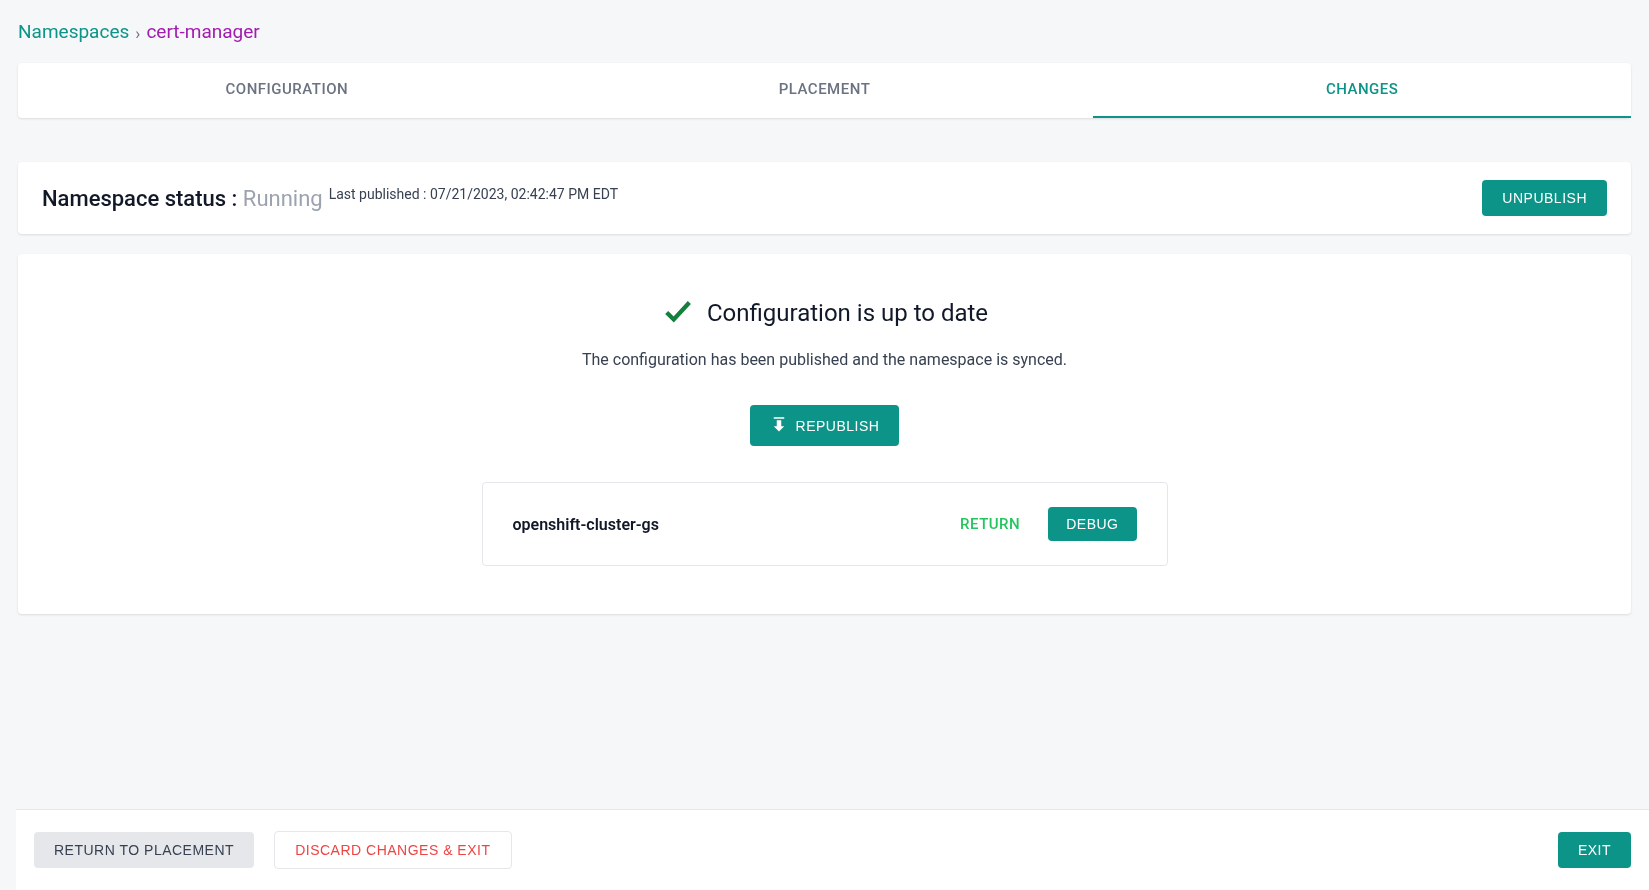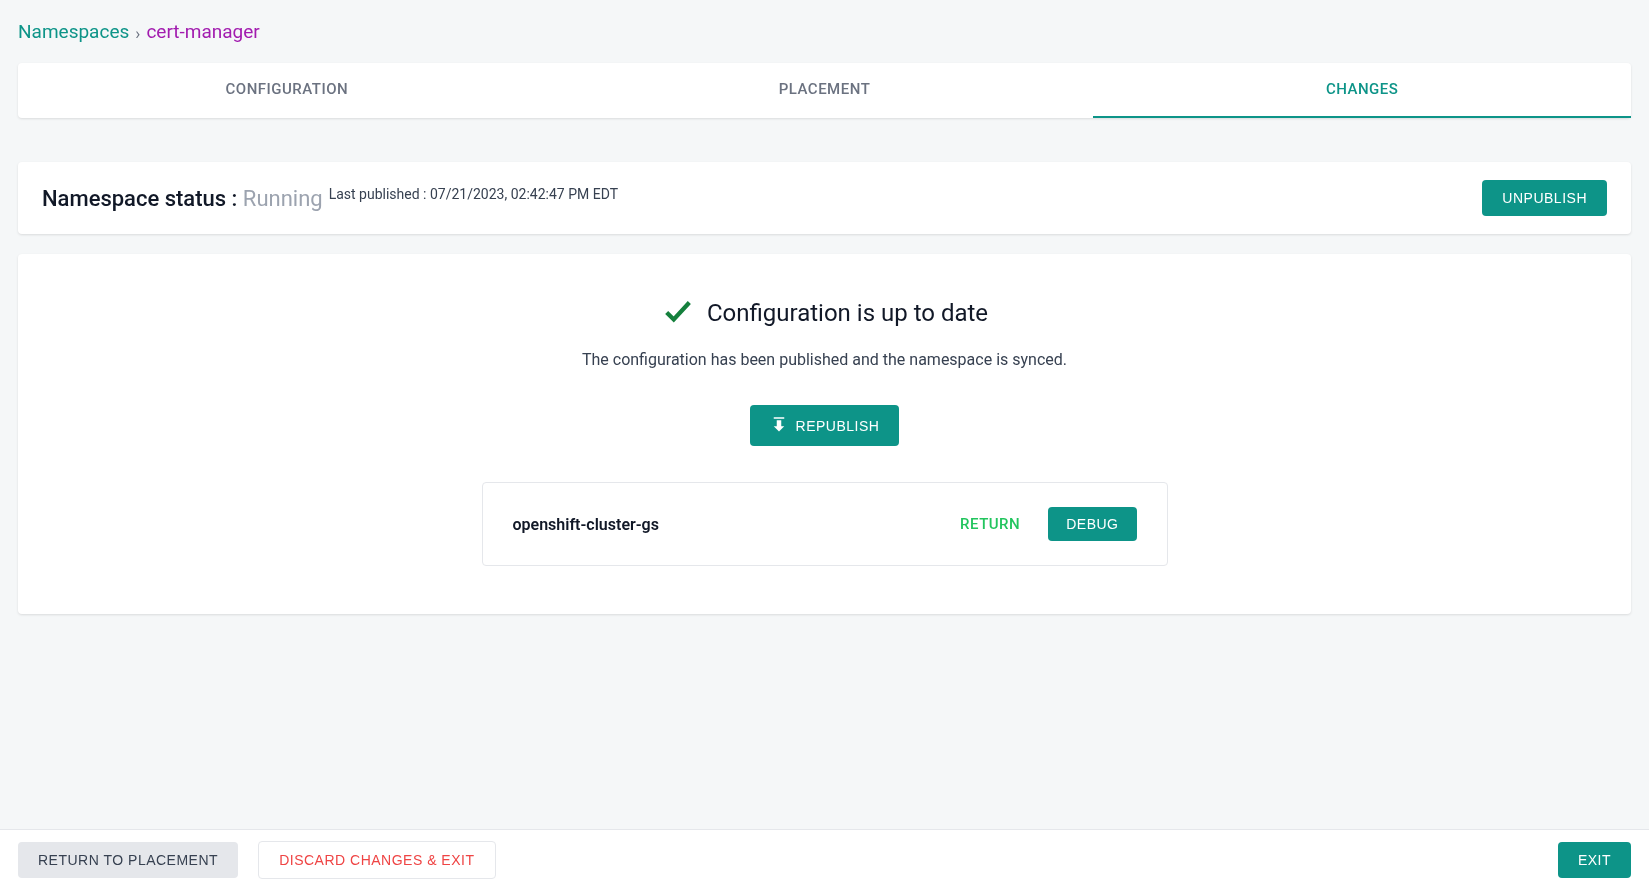--- a/index.html
+++ b/index.html
@@ -170,25 +170,25 @@
   margin-right: 28px;
 }
 .debug-btn {
   background: #0d9488;
   color: #fff;
   padding: 9px 18px;
 }
 .footer {
   position: absolute;
   bottom: 0;
-  left: 0;
+  left: 16px;
   right: 0;
   background: #fff;
   border-top: 1px solid #e5e7eb;
-  padding: 11px 18px;
+  padding: 21px 18px;
   display: flex;
   align-items: center;
   gap: 20px;
 }
 .footer .spacer {
   flex: 1;
 }
 .publish-icon svg {
   width: 18px;
   height: 18px;

